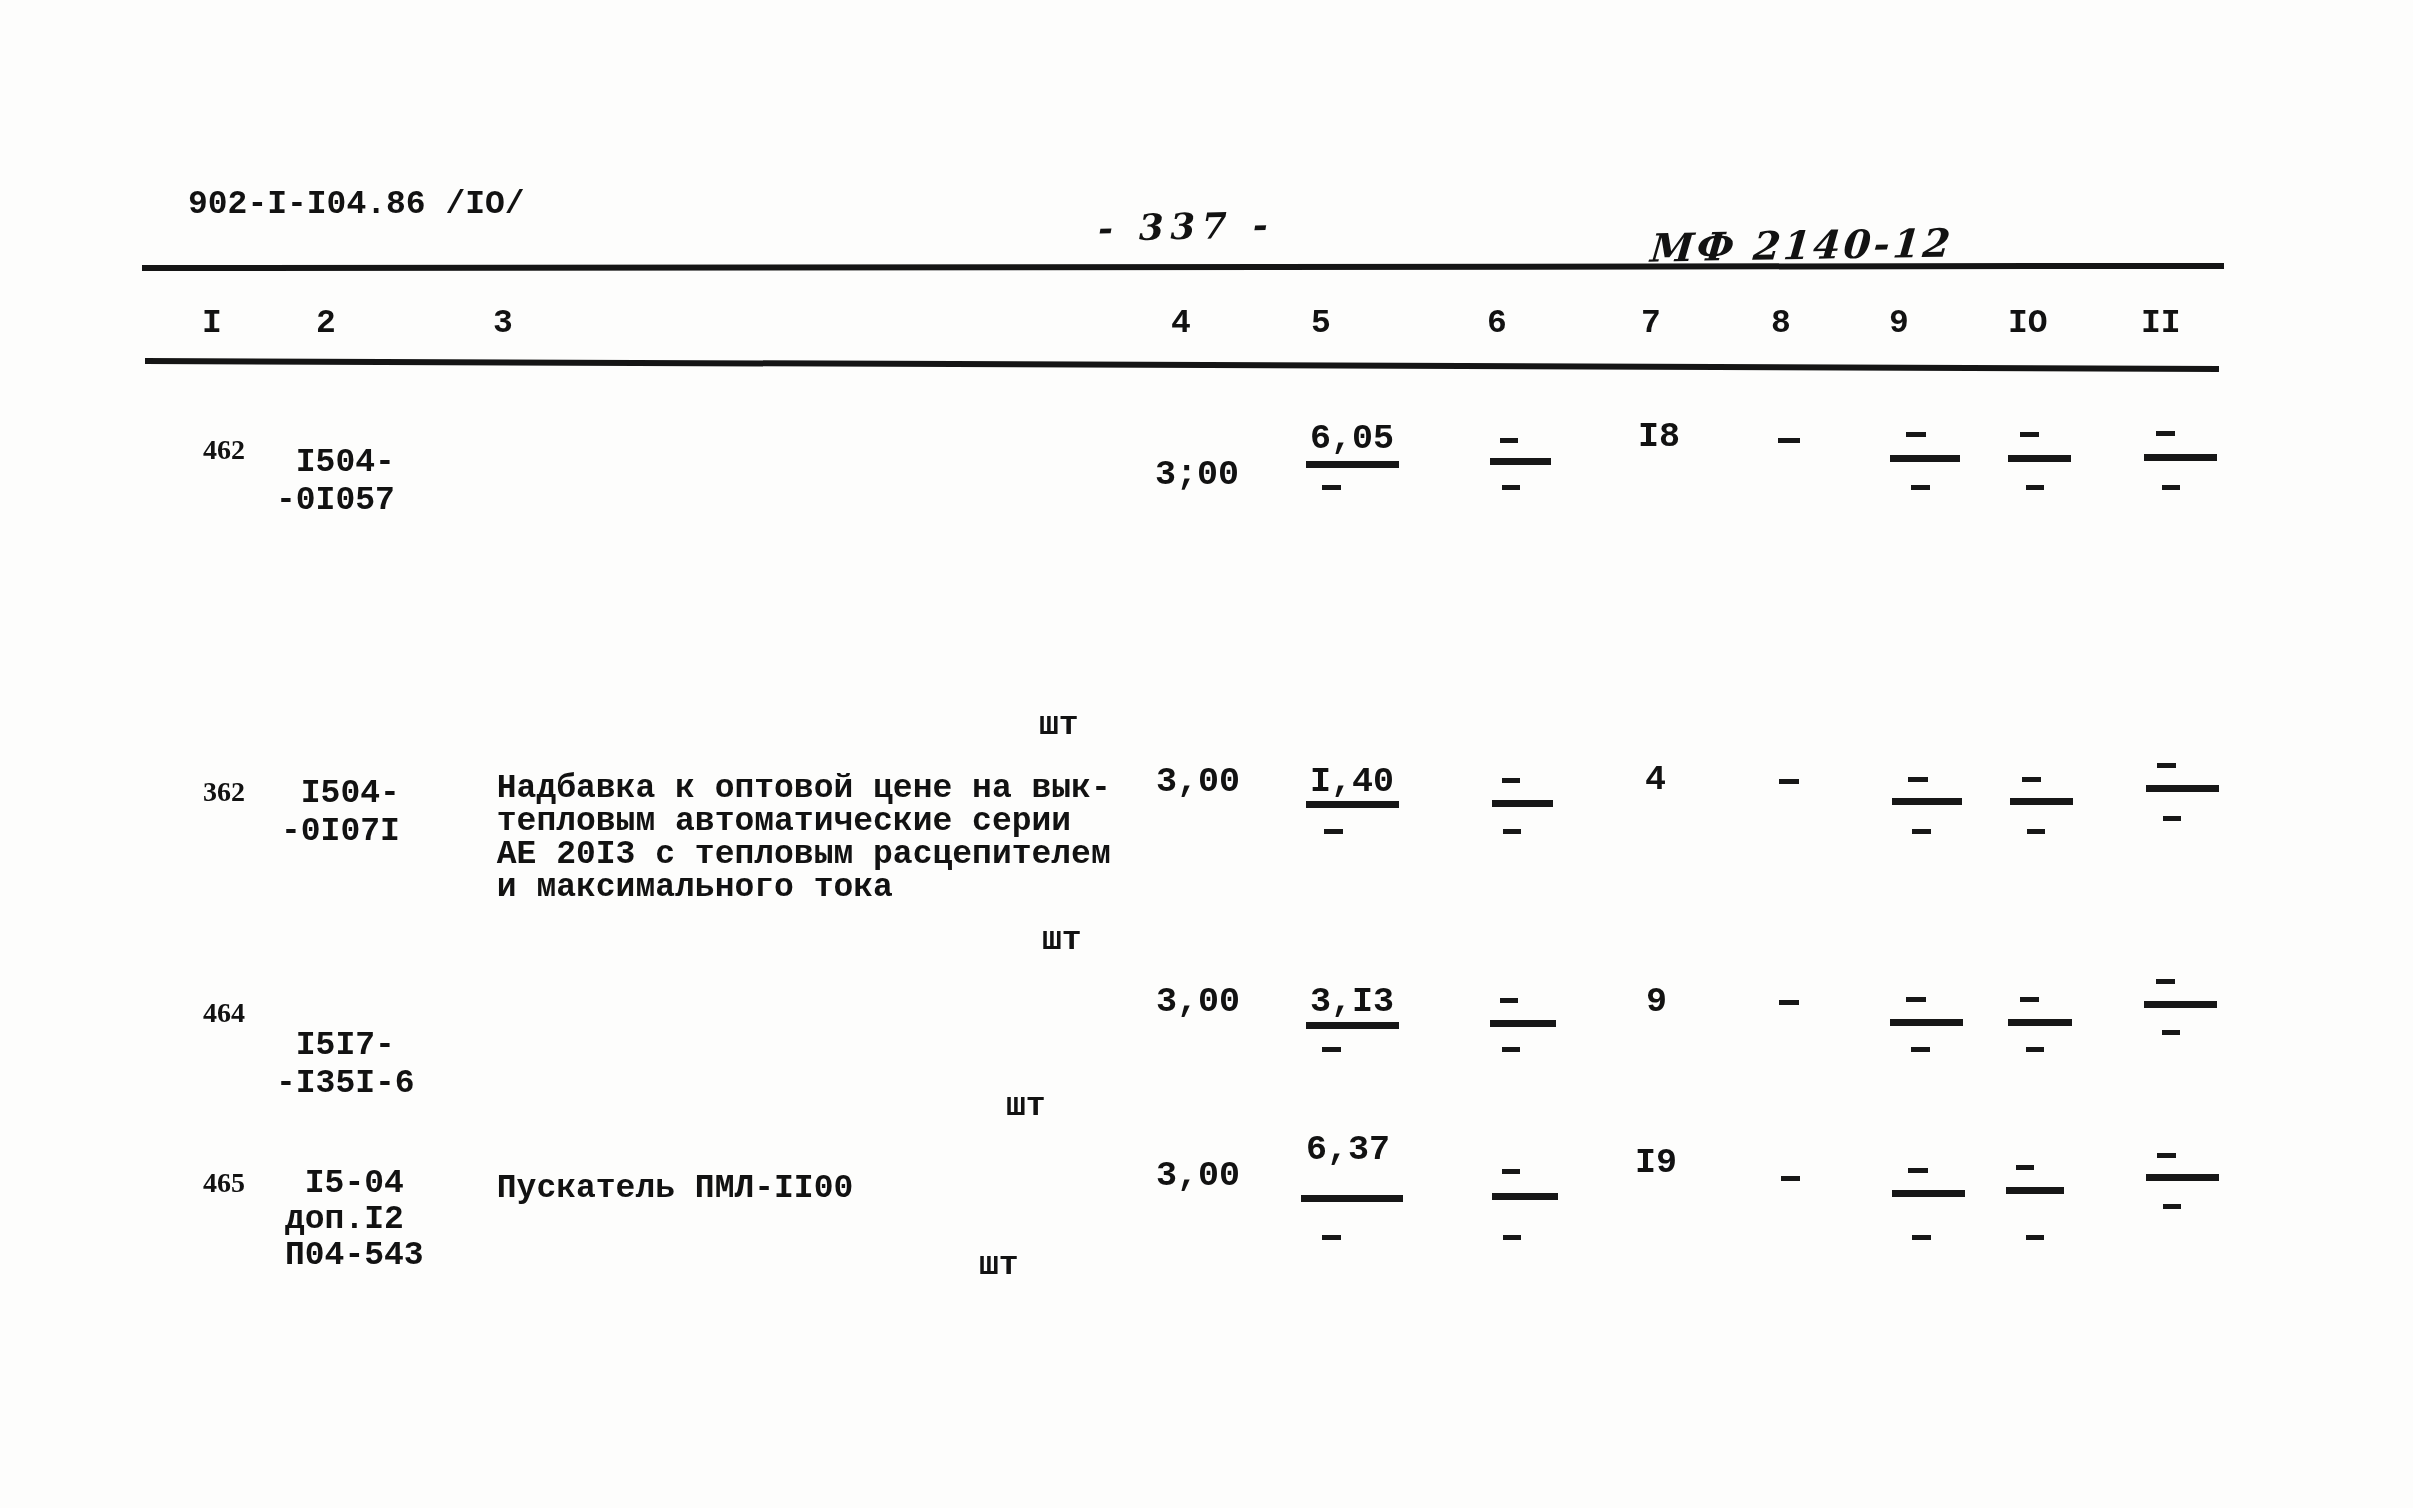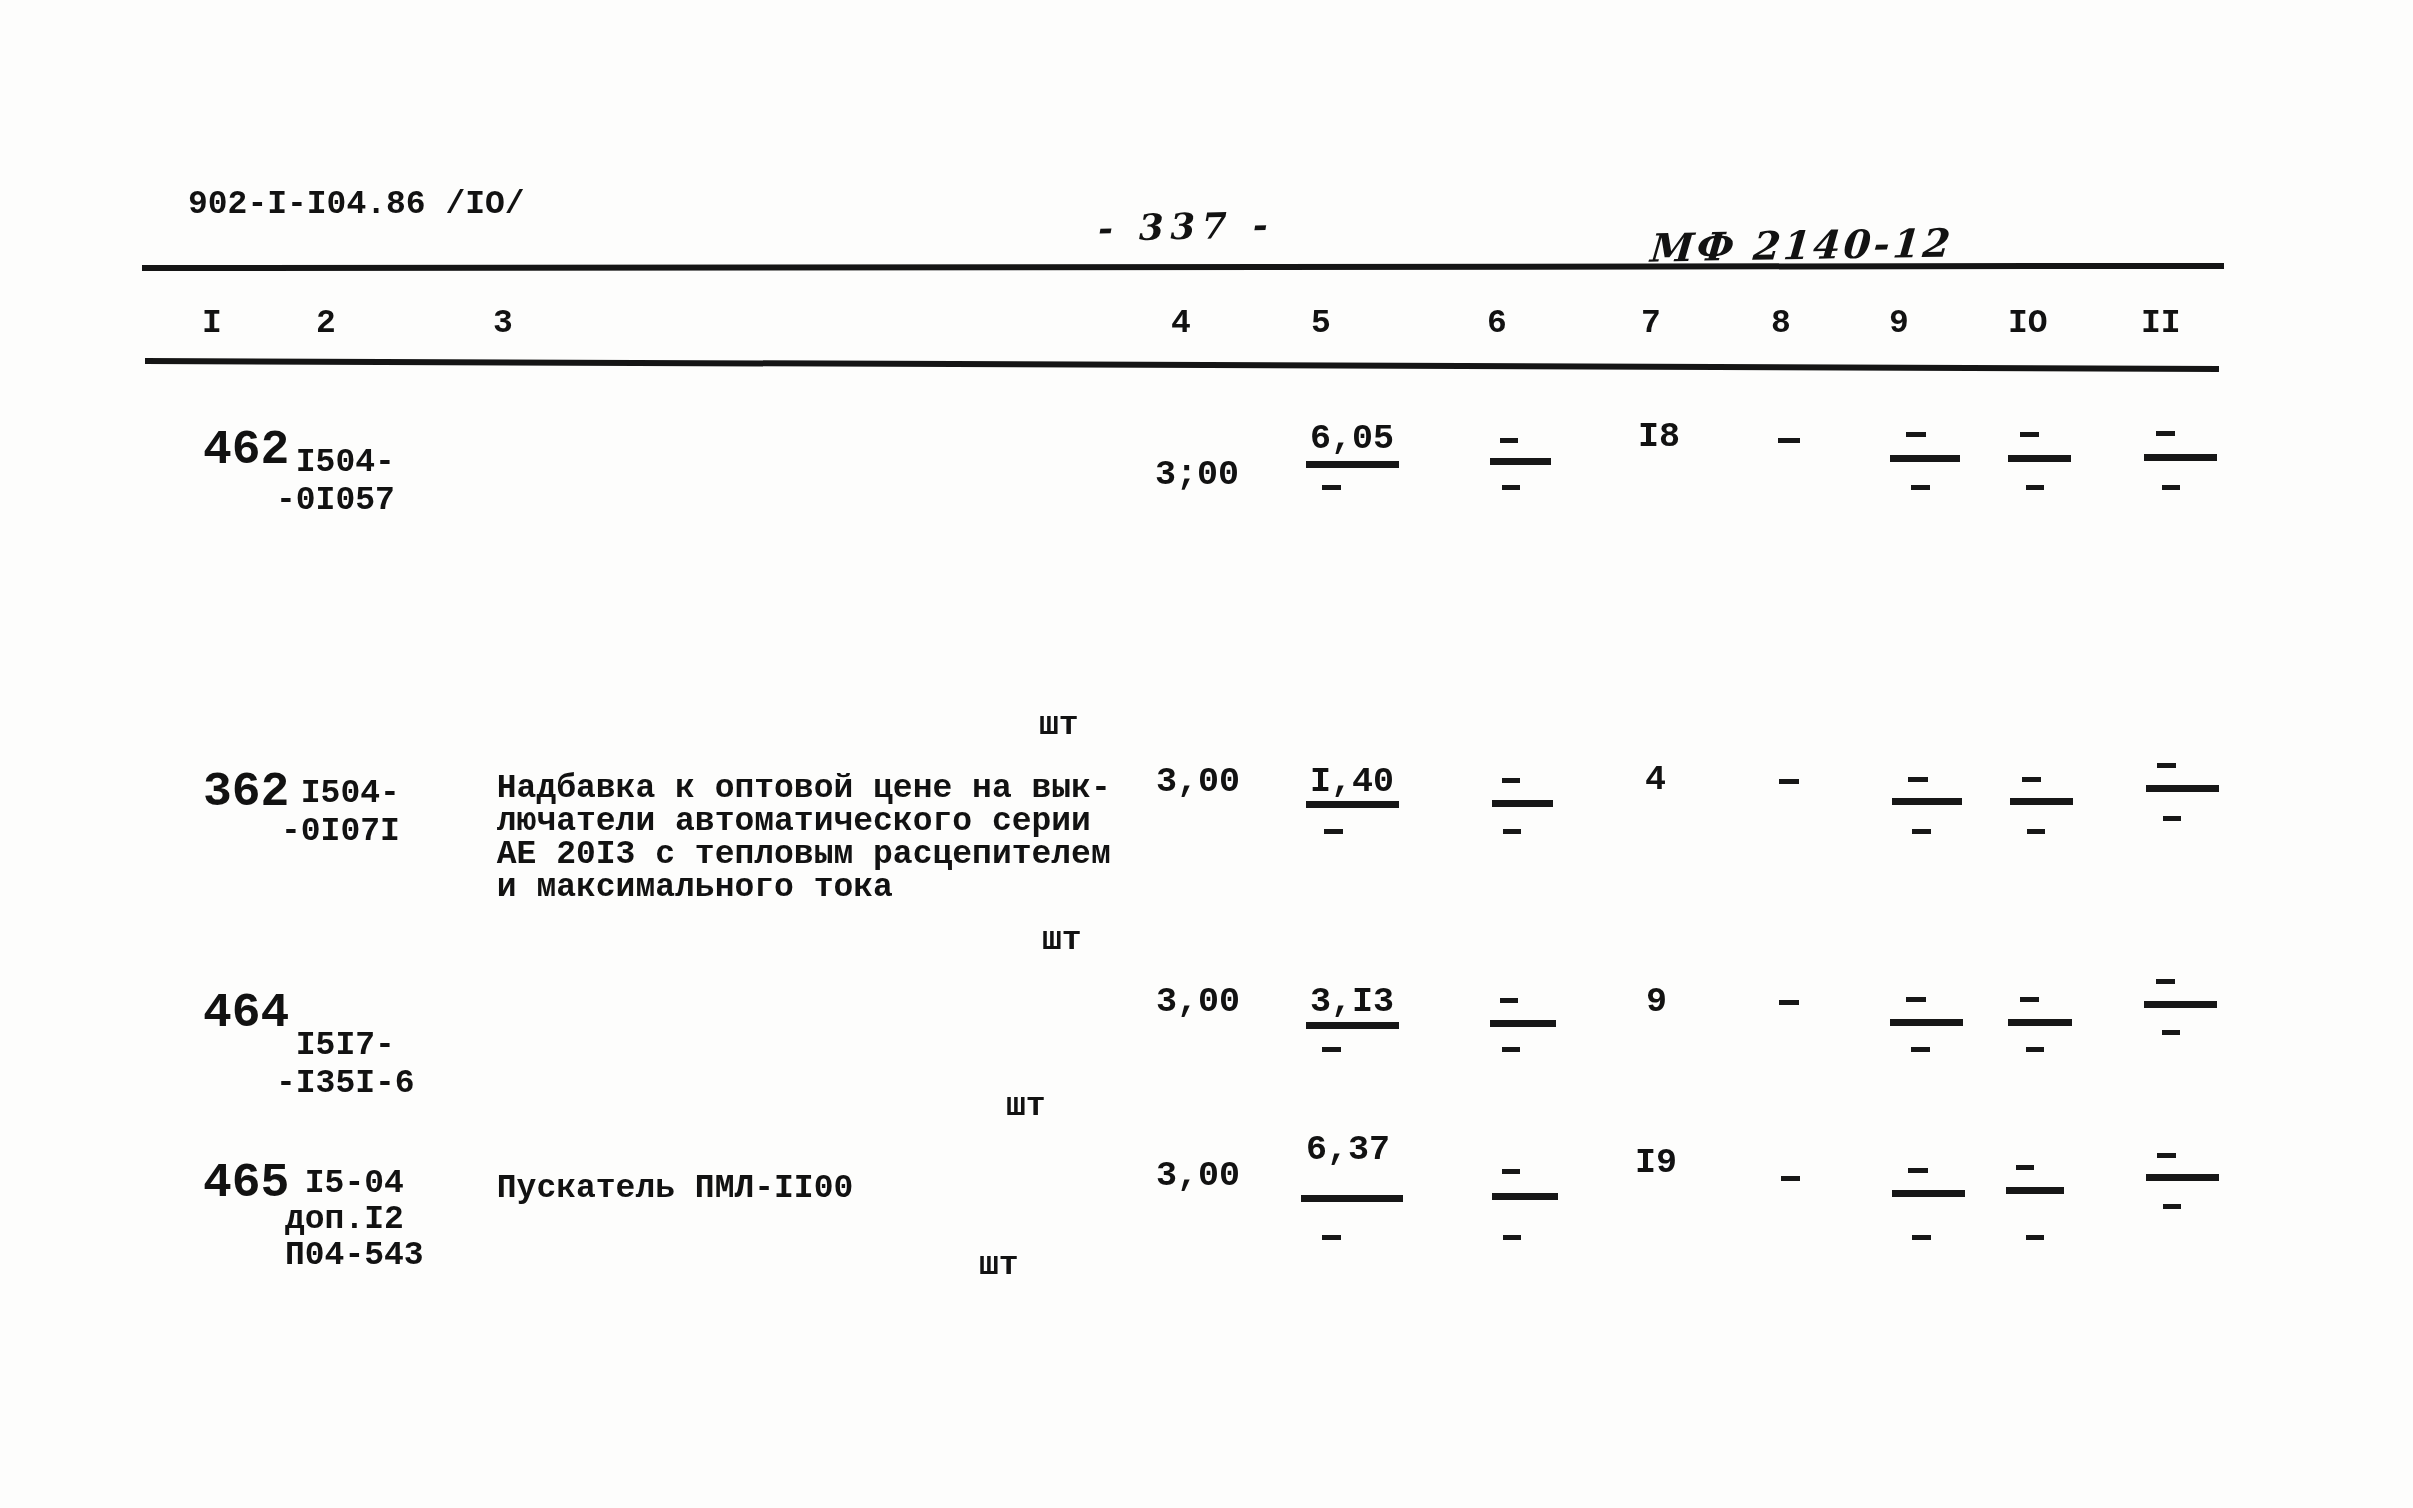--- a/index.html
+++ b/index.html
@@ -14,21 +14,21 @@
   .t{
     position:absolute;
     white-space:pre;
     font-weight:bold;
     font-size:33px;
     line-height:33px;
     letter-spacing:0;
   }
   .desc{line-height:33px;}
   .code{line-height:38px;}
-  .rownum{font-size:48px;line-height:36px;}
+  .rownum{font-size:28px;line-height:36px;font-family:Liberation Serif, serif;}
   .val{font-size:35px;line-height:35px;}
   .colhead{font-size:33px;}
   .hand{
     font-family:"DejaVu Serif","Liberation Serif",serif;
     font-style:italic;
     font-weight:bold;
   }
   .pagenum{font-size:36px;letter-spacing:6.6px;transform:rotate(-1.2deg);}
   .stamp{font-size:39px;letter-spacing:2.9px;transform:skewX(-6deg) rotate(-1deg);}
   .rule{position:absolute;background:#151515;}
@@ -80,21 +80,21 @@
   <div class="mk" style="left:2008px;top:455px;width:63px;height:6.6px;"></div>
   <div class="mk" style="left:2026px;top:485px;width:17.5px;height:5.1px;"></div>
   <div class="mk" style="left:2156px;top:431px;width:19px;height:5.1px;"></div>
   <div class="mk" style="left:2144px;top:454px;width:73px;height:6.6px;"></div>
   <div class="mk" style="left:2162px;top:485px;width:17.5px;height:5.1px;"></div>
 
   <div class="t rownum" style="left:203px;top:774px;">362</div>
   <div class="t code" style="left:281px;top:775px;"> I504-
 -0I07I</div>
   <div class="t desc" style="left:477px;top:772px;"> Надбавка к оптовой цене на вык-
- лючатели автоматического серии
+ тепловым автоматические серии
  АЕ 20I3 с тепловым расцепителем
  и максимального тока</div>
   <div class="t" style="left:1042px;top:924px;">шт</div>
   <div class="t val" style="left:1156px;top:765px;">3,00</div>
   <div class="t val" style="left:1310px;top:765px;">I,40</div>
   <div class="t val" style="left:1645px;top:763px;">4</div>
 
   <div class="mk" style="left:1306px;top:801px;width:93px;height:6.6px;"></div>
   <div class="mk" style="left:1324px;top:829px;width:19px;height:5.1px;"></div>
   <div class="mk" style="left:1502px;top:778px;width:17.5px;height:5.1px;"></div>

